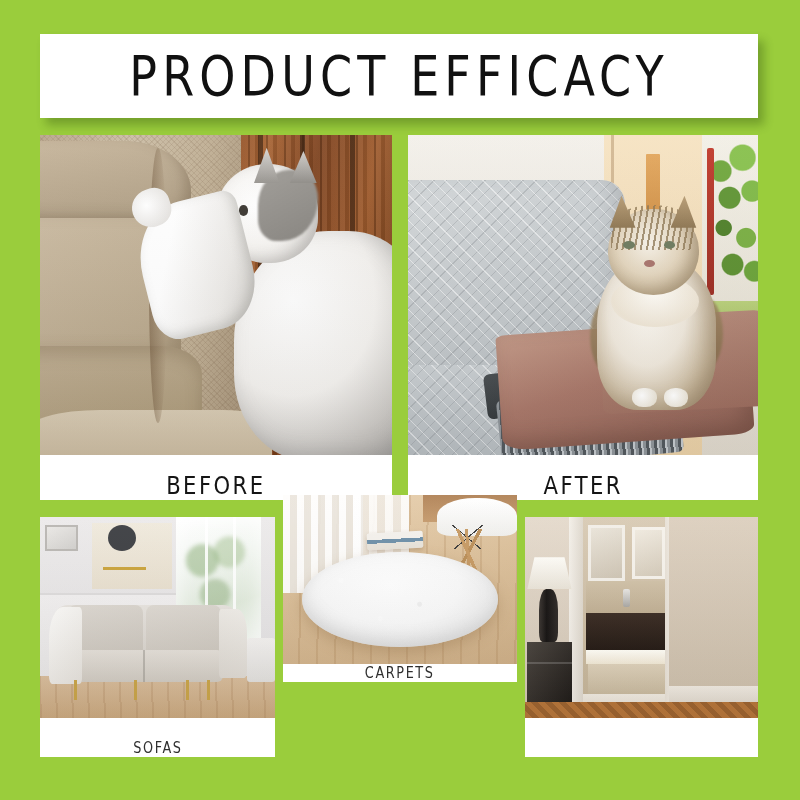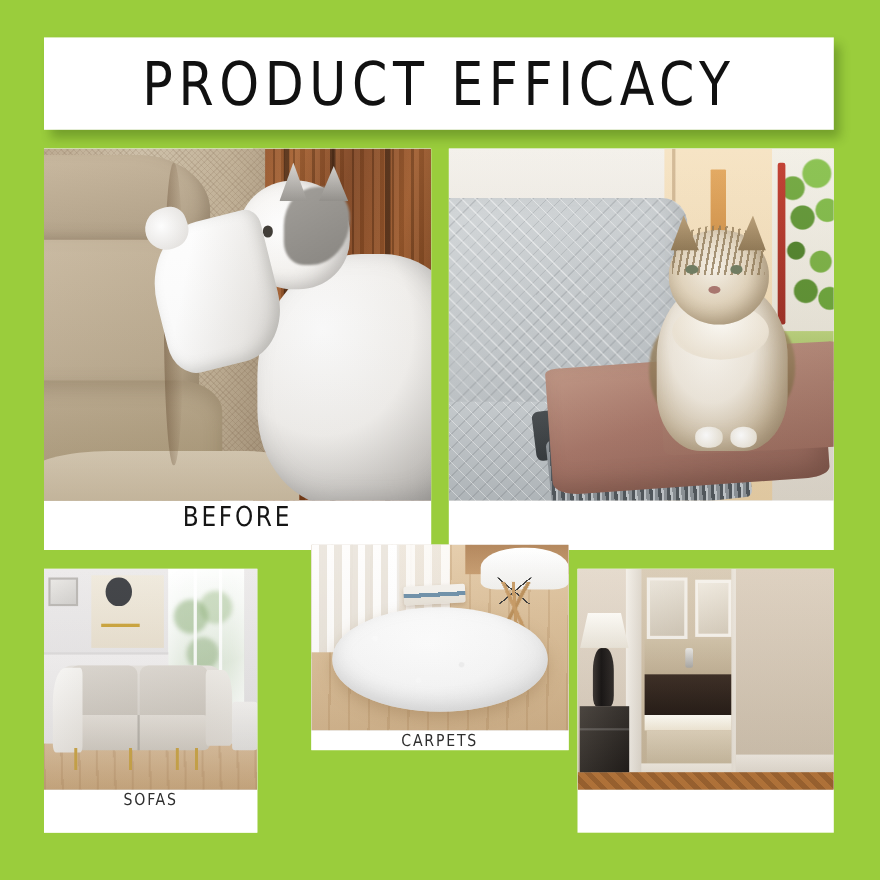--- a/index.html
+++ b/index.html
@@ -23,36 +23,36 @@
     font-size:55px; font-weight:400; color:#111;
     letter-spacing:5.5px; transform:scaleX(.93); white-space:nowrap;
   }
 
   
   .panel{ position:absolute; background:#fff; overflow:hidden;
           display:flex; flex-direction:column; }
   .panel .photo{ position:relative; width:100%; overflow:hidden; background:#ddd; }
   .panel .caption{
     width:100%; background:#fff; display:flex;
-    align-items:flex-start; justify-content:center; flex:1;
+    align-items:flex-end; justify-content:center; flex:1;
   }
   .cap-lg{
     font-family:"Liberation Sans Narrow","DejaVu Sans Condensed","Liberation Sans",sans-serif;
     font-size:25px; color:#151515; letter-spacing:2.6px; transform:scaleX(.94);
   }
   .cap-sm{
     font-family:"Liberation Sans Narrow","DejaVu Sans Condensed","Liberation Sans",sans-serif;
     font-size:15px; color:#2f2f2f; letter-spacing:1.7px; transform:scaleX(.95);
   }
 
   #panel-before{ left:40px;  top:135px; width:352px; height:365px; }
   #panel-after { left:408px; top:135px; width:350px; height:365px; }
   #panel-before .photo, #panel-after .photo{ height:320px; }
 
-  #panel-sofas{  left:40px;  top:517px; width:194px; height:240px; }
+  #panel-sofas{  left:40px;  top:517px; width:235px; height:240px; }
   #panel-carpets{left:283px; top:495px; width:234px; height:187px; }
   #panel-doors{  left:525px; top:517px; width:233px; height:240px; }
   #panel-sofas .photo, #panel-carpets .photo, #panel-doors .photo{ height:201px; }
 
   
   .sc{ position:absolute; inset:0; }
   .l{ position:absolute; }
 
   
   .bf-wood{ left:54%; top:0; right:0; bottom:0;
@@ -433,20 +433,23 @@
       <div class="l af-earA"></div>
       <div class="l af-earB"></div>
       <div class="l af-eyeA"></div>
       <div class="l af-eyeB"></div>
       <div class="l af-nose"></div>
       <div class="l af-pawA"></div>
       <div class="l af-pawB"></div>
       <div class="photo-veil"></div>
     </div>
   </div>
+  <div class="caption">
+    <span class="cap-lg">AFTER</span>
+  </div>
 </div>
 
 <div class="panel" id="panel-sofas">
   <div class="photo">
     <div class="sc" aria-hidden="true">
       <div class="l sf-wall"></div>
       <div class="l sf-win"></div>
       <div class="l sf-wintree"></div>
       <div class="l sf-mull1"></div>
       <div class="l sf-mull2"></div>

